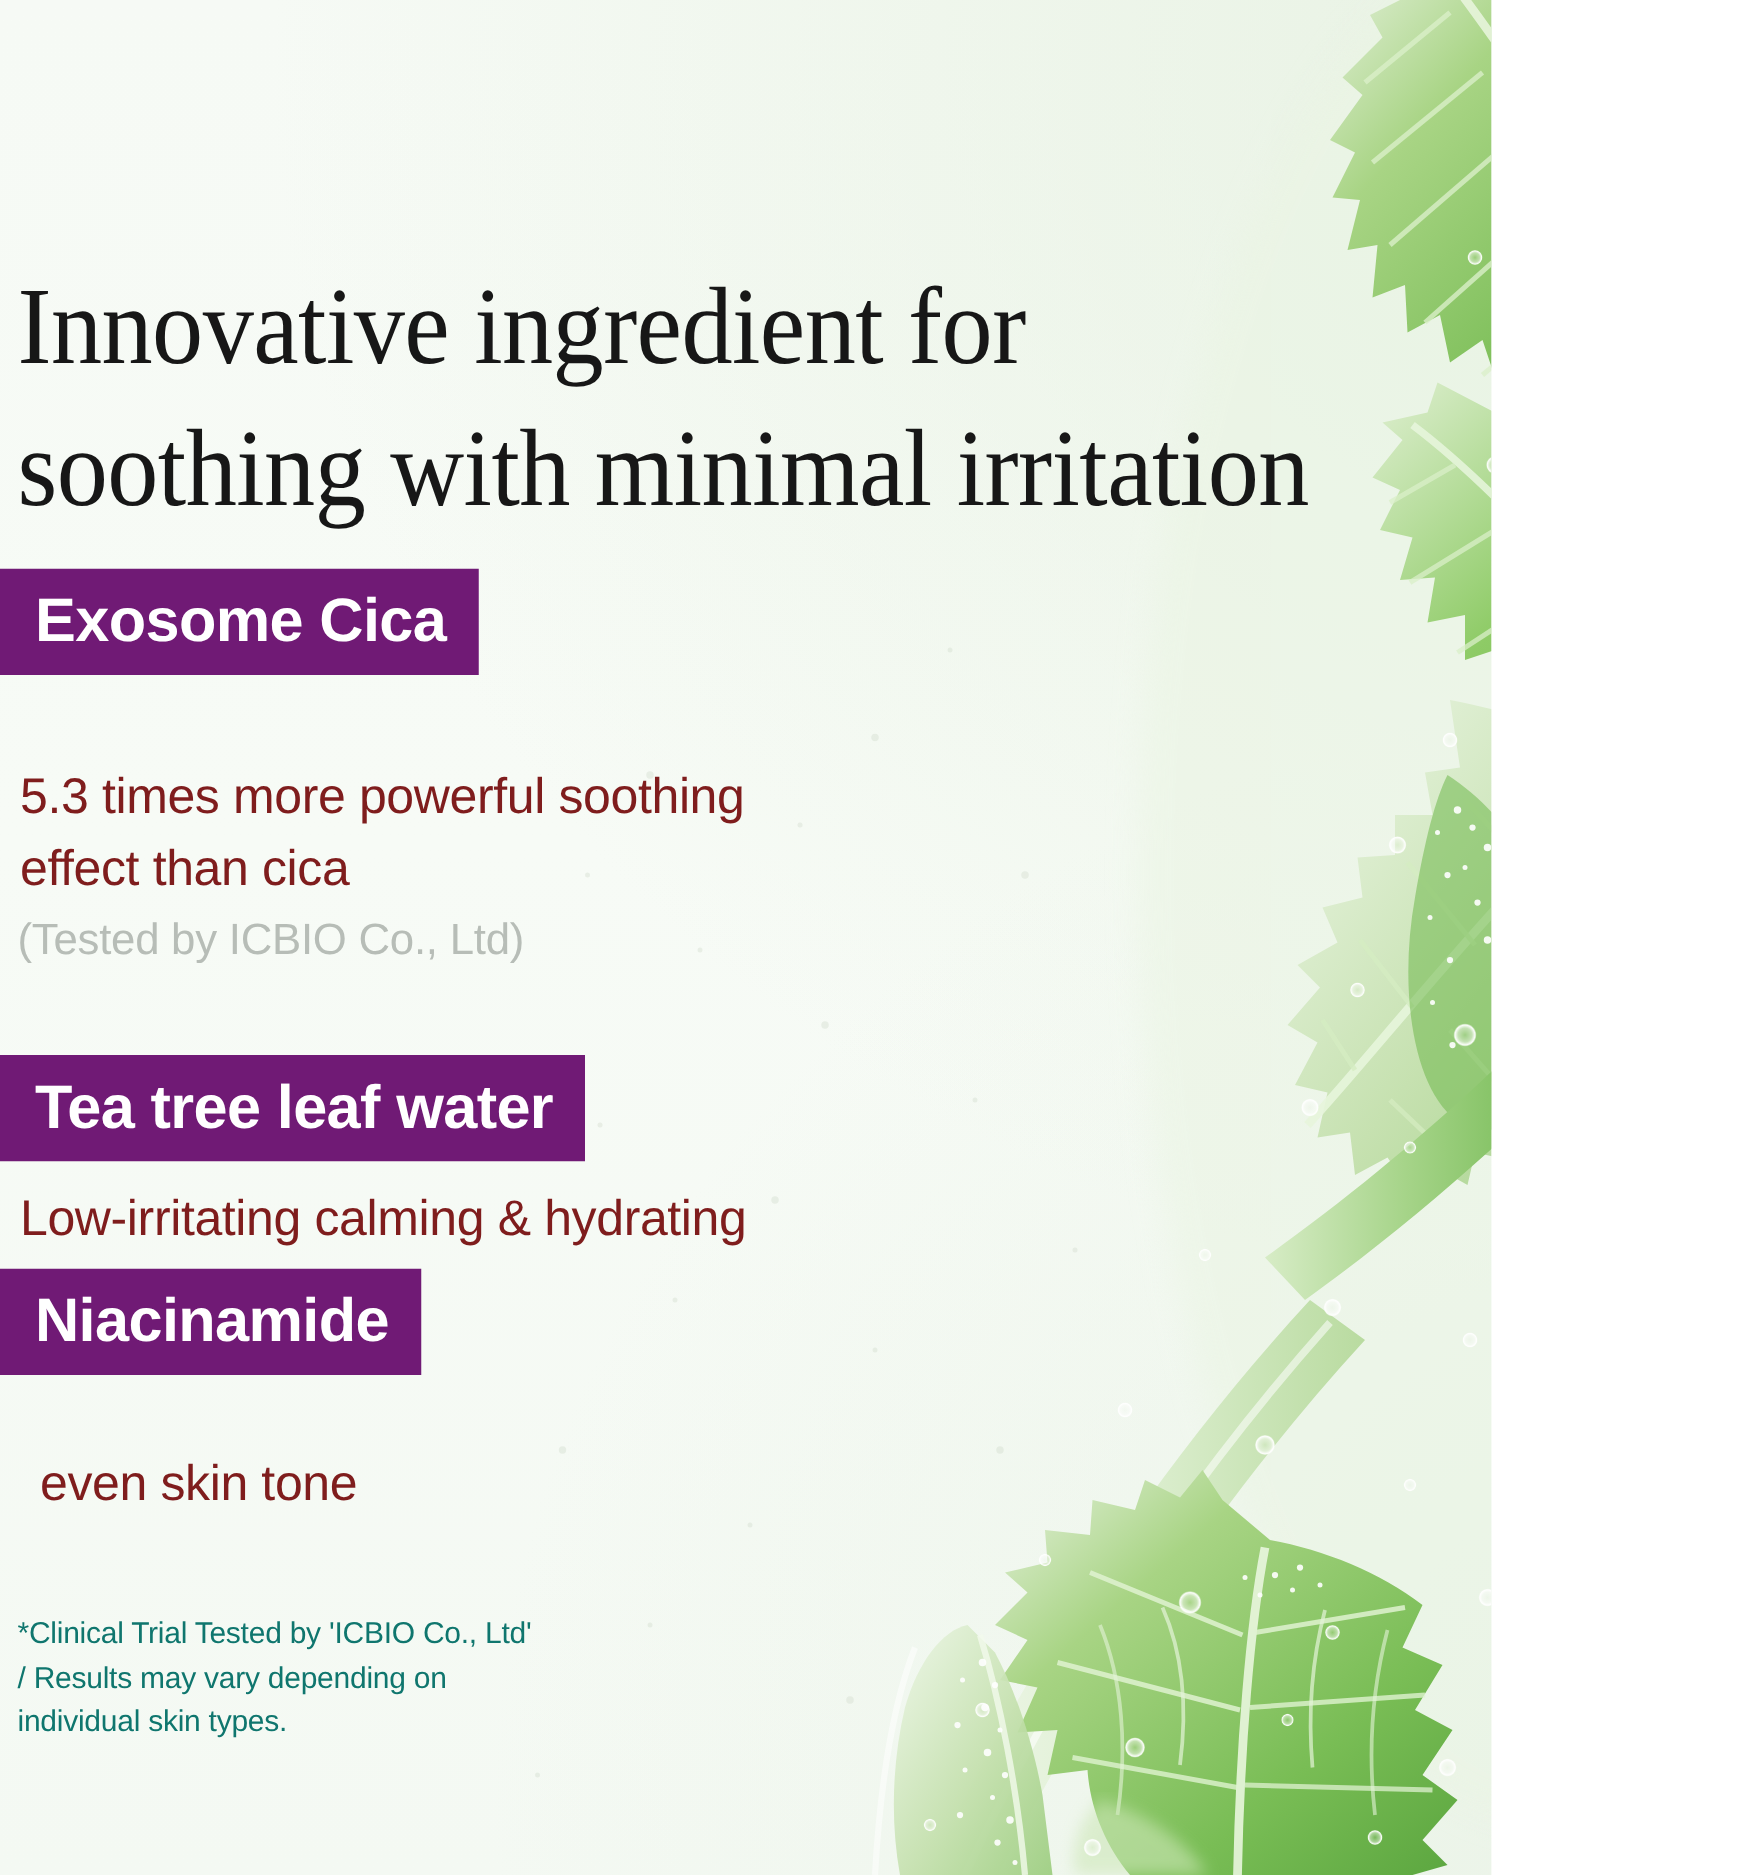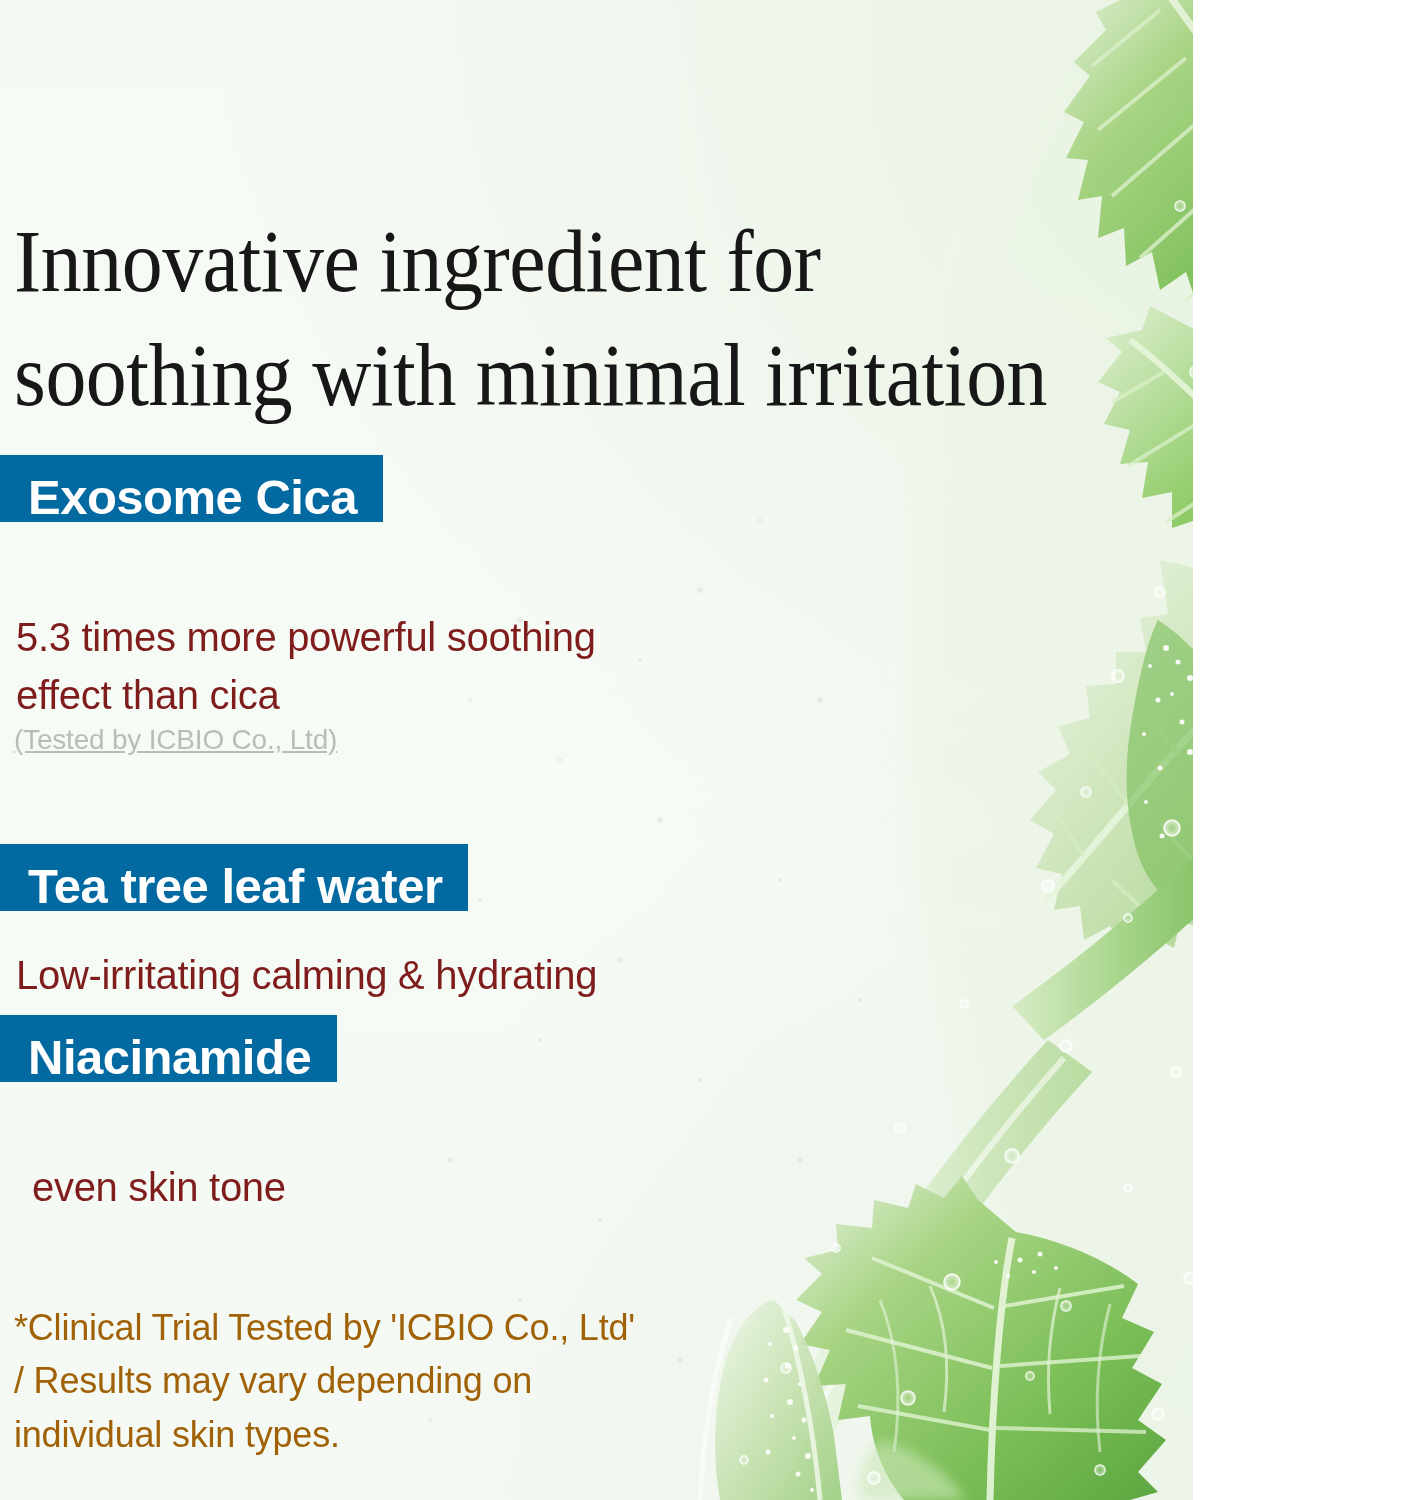--- a/index.html
+++ b/index.html
@@ -55,26 +55,26 @@
     font-weight: 400;
     transform: scaleX(0.93);
     transform-origin: left top;
     white-space: pre-line;
   }
 
   .tag {
     position: absolute;
     left: 0;
     display: inline-block;
-    background: #0369a1;
+    background: #701a75;
     color: #ffffff;
     font-weight: bold;
     font-size: 49px;
     line-height: 1;
-    padding: 18px 26px 0 28px;
+    padding: 18px 26px 18px 28px;
     letter-spacing: -0.5px;
     white-space: nowrap;
   }
   .tag-exosome     { top: 455px; }
   .tag-teatree     { top: 812px; margin-top: 32px; }
   .tag-niacinamide { top: 1015px; }
 
   .body-text {
     position: absolute;
     left: 16px;
@@ -86,32 +86,31 @@
   }
   .body-exosome     { top: 568px; }
   .body-teatree     { top: 906px; }
   .body-niacinamide { top: 1118px; margin-left: 16px; }
 
   .caption {
     position: absolute;
     left: 14px;
     top: 694px;
     color: #b7bdb7;
-    font-size: 28px;
+    font-size: 35px;
     line-height: 1.3;
     letter-spacing: -0.2px;
-    text-decoration: underline;
   }
 
   .disclaimer {
     position: absolute;
     left: 14px;
     top: 1265px;
-    color: #a16207;
-    font-size: 36px;
+    color: #0f766e;
+    font-size: 24px;
     line-height: 1.48;
     letter-spacing: -0.2px;
     white-space: pre-line;
   }
 </style>
 </head>
 <body>
 
 <div id="page">
 

